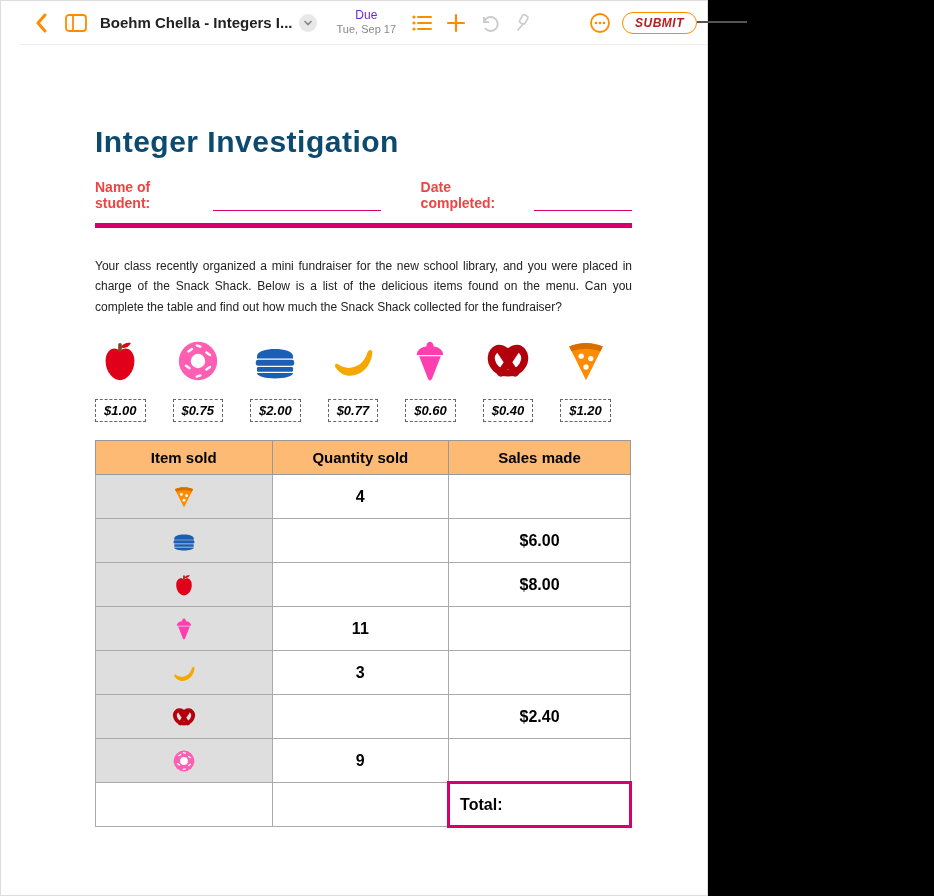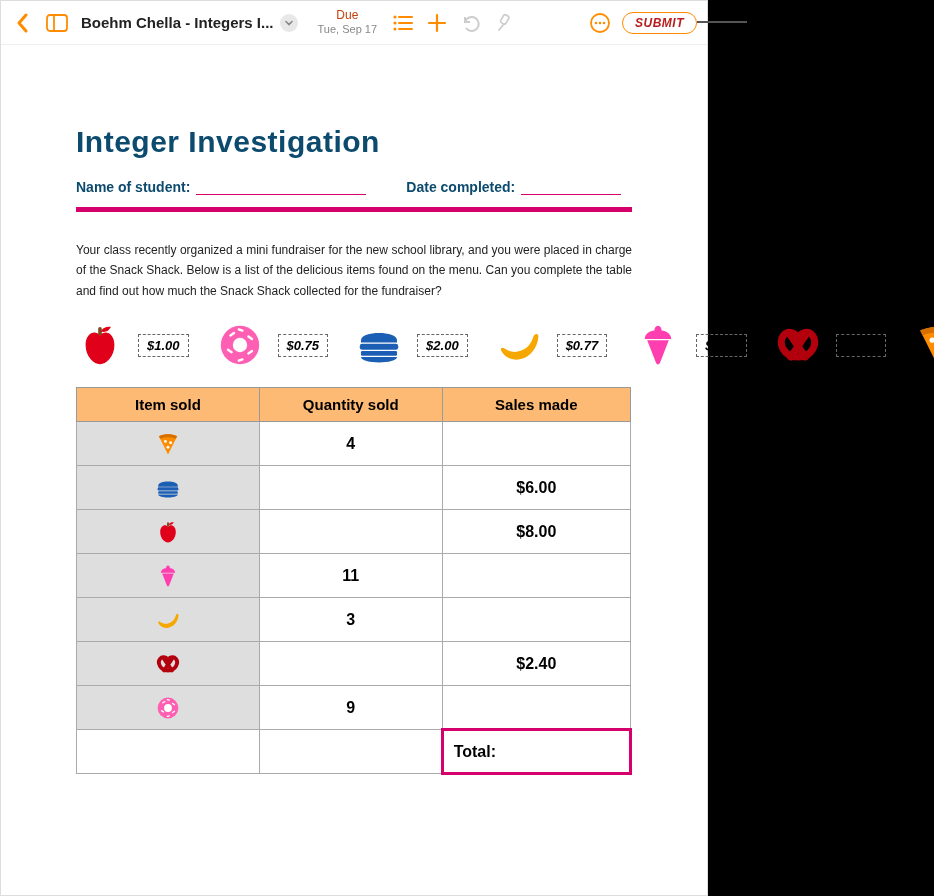--- a/index.html
+++ b/index.html
@@ -1,41 +1,41 @@
 <!DOCTYPE html>
 <html><head>
 <meta charset="utf-8">
 <style>
   * { box-sizing: border-box; margin: 0; padding: 0; }
   html, body { width: 934px; height: 896px; font-family: -apple-system, "Helvetica Neue", Arial, sans-serif; background: #000; }
-  .wrap { width: 708px; height: 896px; background: #fff; position: relative; border: 1px solid #ddd; }
+  .wrap { width: 708px; height: 896px; background: #fff; position: relative; border: 1px solid #ddd; padding-left: 19px; }
   .connector { position: absolute; left: 697px; top: 21px; width: 50px; height: 2px; background: #555; }
   .toolbar { display: flex; align-items: center; height: 44px; padding: 0 10px; gap: 10px; border-bottom: 1px solid #eee; }
   .tbtn { width: 24px; height: 24px; display: flex; align-items: center; justify-content: center; color: #ff8c00; }
   .tbtn.gray { color: #bbb; }
   .title-block { display: flex; align-items: center; gap: 6px; font-weight: 600; font-size: 15px; color: #222; flex: 0 0 auto; margin-left: 2px; }
   .chev-circle { width: 18px; height: 18px; border-radius: 50%; background: #e8e8e8; display:flex; align-items:center; justify-content:center; }
   .chev-circle svg { width: 10px; height: 10px; }
   .due-block { text-align: center; font-size: 11px; color: #888; line-height: 1.15; margin-left: 10px; margin-right: 4px; }
-  .due-block .d1 { font-size: 12px; color: #c2410c; }
+  .due-block .d1 { font-size: 12px; color: #6d28d9; }
   .spacer { flex: 1; }
   .submit-btn { border: 1.5px solid #ff8c00; color: #b91c1c; border-radius: 14px; padding: 3px 12px; font-size: 12px; font-weight: 700; letter-spacing: 0.5px; font-style: italic; }
   
   .page { padding: 80px 75px 40px 75px; }
   .h1 { color: #0c4a6e; font-weight: 800; font-size: 30px; letter-spacing: 0.5px; margin-bottom: 20px; }
-  .meta-row { display: flex; gap: 40px; font-size: 14px; color: #0c4a6e; font-weight: 600; margin-bottom: 12px; }
+  .meta-row { display: flex; gap: 40px; font-size: 14px; color: #ef4444; font-weight: 600; margin-bottom: 12px; }
   .meta-row .field { display: flex; align-items: flex-end; gap: 6px; }
   .meta-row .line { border-bottom: 1px solid #d6006c; height: 14px; }
   .line.n1 { width: 170px; }
   .line.n2 { width: 100px; }
   .hr-thick { height: 5px; background: #d6006c; margin-bottom: 28px; }
   .intro { font-size: 12px; color: #222; line-height: 1.7; text-align: justify; margin-bottom: 20px; }
   
   .prices { display: flex; gap: 27px; align-items: flex-end; margin-bottom: 18px; }
-  .price-col { display: flex; flex-direction: row; align-items: center; gap: 14px; }
+  .price-col { display: flex; flex-direction: column; align-items: center; gap: 14px; }
   .price-box { border: 1px dashed #666; padding: 3px 8px; font-size: 13px; font-style: italic; font-weight: 600; }
   .food-icon svg { display: block; }
   
   table.data { width: 100%; border-collapse: collapse; font-size: 15px; }
   table.data th { background: #fdba74; font-weight: 700; padding: 8px 6px; border: 1px solid #999; text-align: center; }
   table.data td { border: 1px solid #aaa; padding: 8px 6px; text-align: center; height: 44px; font-weight: 700; font-size: 16px; }
   table.data td.itemcell { background: #dedede; }
   table.data td .cell-icon svg { display: inline-block; vertical-align: middle; }
   .total-cell { border: 3px solid #d6006c !important; text-align: left !important; padding-left: 10px !important; font-weight: 700; }
   

